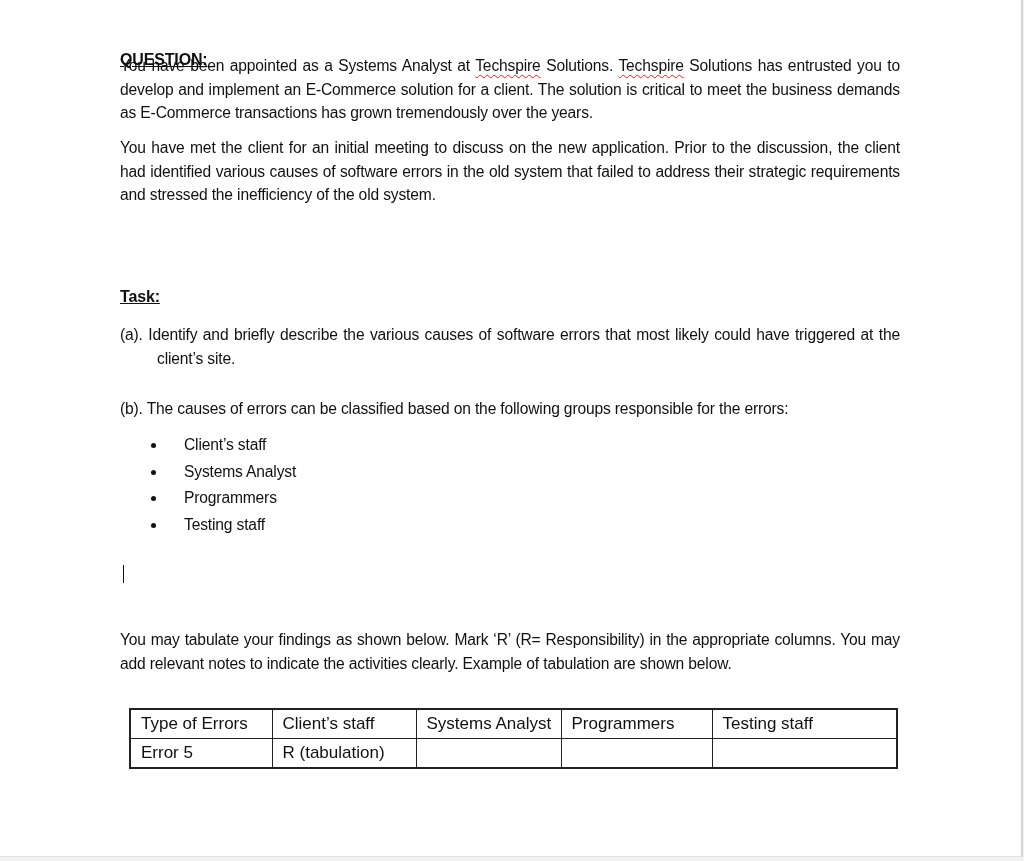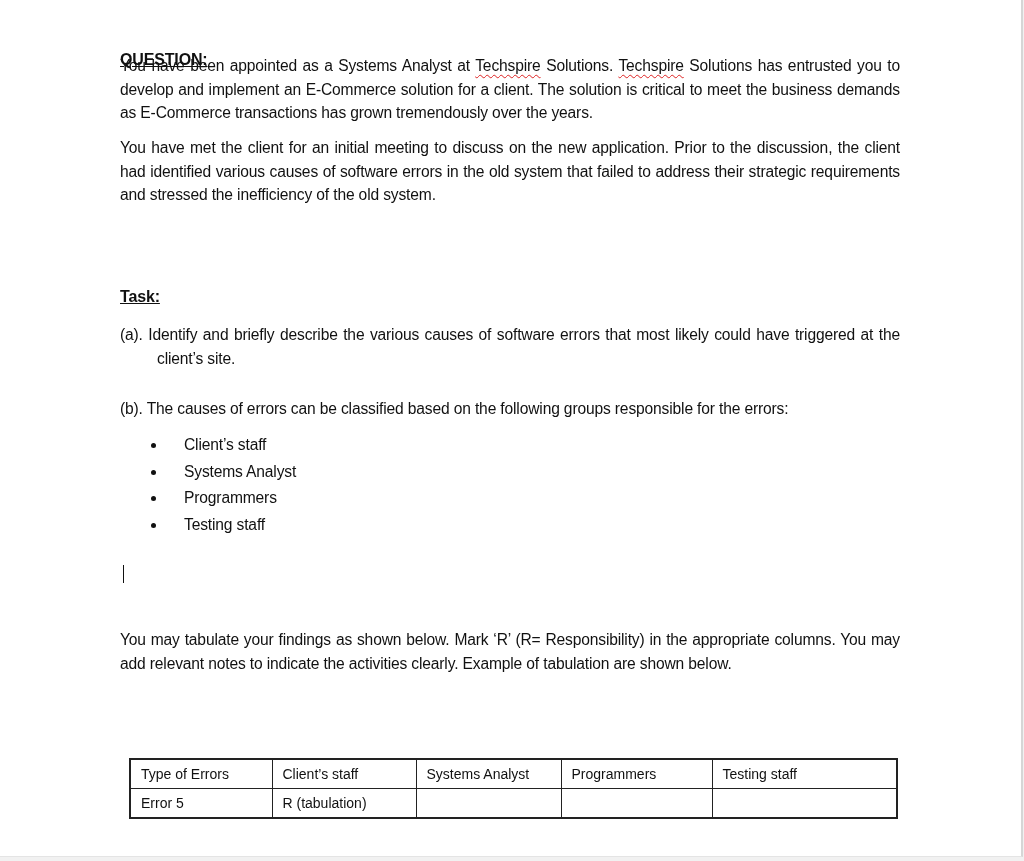--- a/index.html
+++ b/index.html
@@ -31,23 +31,23 @@
     .spell { text-decoration: underline wavy #d22; text-decoration-thickness: 1px; text-underline-offset: 3px; }
     .hang { padding-left: 37px; text-indent: -37px; }
     .bullets { position: absolute; left: 0; top: 432px; margin: 0; padding: 0; list-style: none; }
     .bullets li { position: relative; height: 26.7px; line-height: 26.7px; padding-left: 64px; }
     .bullets li .dot {
       position: absolute; left: 31px; top: 11px; width: 5px; height: 5px;
       border-radius: 50%; background: #111;
     }
     .cursor { display: inline-block; width: 1px; height: 18px; background: #111; vertical-align: -3px; margin-left: 3px; }
     table.example {
-      position: absolute; left: 129px; top: 758px;
+      position: absolute; left: 129px; top: 708px;
       border-collapse: collapse;
-      font-size: 14px;
+      font-size: 17px;
     }
     table.example td {
       border: 1px solid #222;
       height: 28px; padding: 0 0 0 10px;
       vertical-align: middle;
       white-space: nowrap;
     }
     table.example { border: 2px solid #222; }
     col.c1 { width: 142px; } col.c2 { width: 144px; } col.c3 { width: 145px; }
     col.c4 { width: 151px; } col.c5 { width: 185px; }

